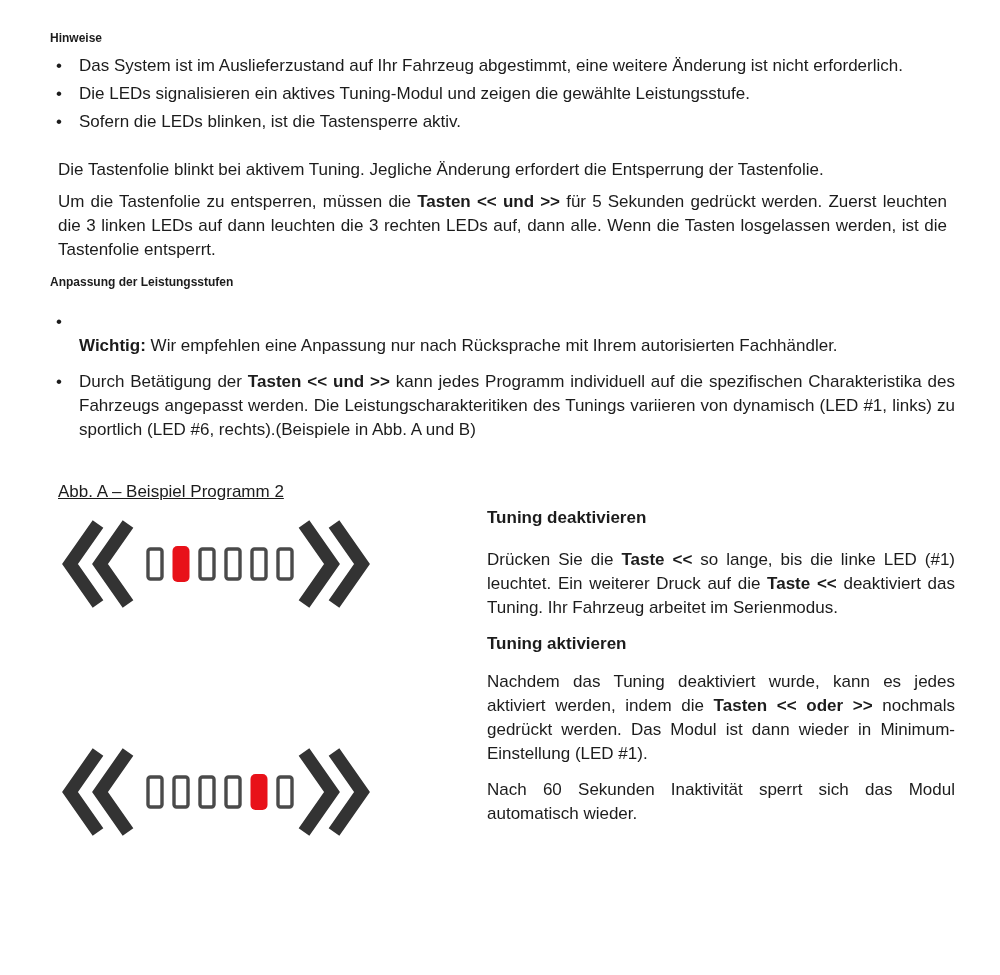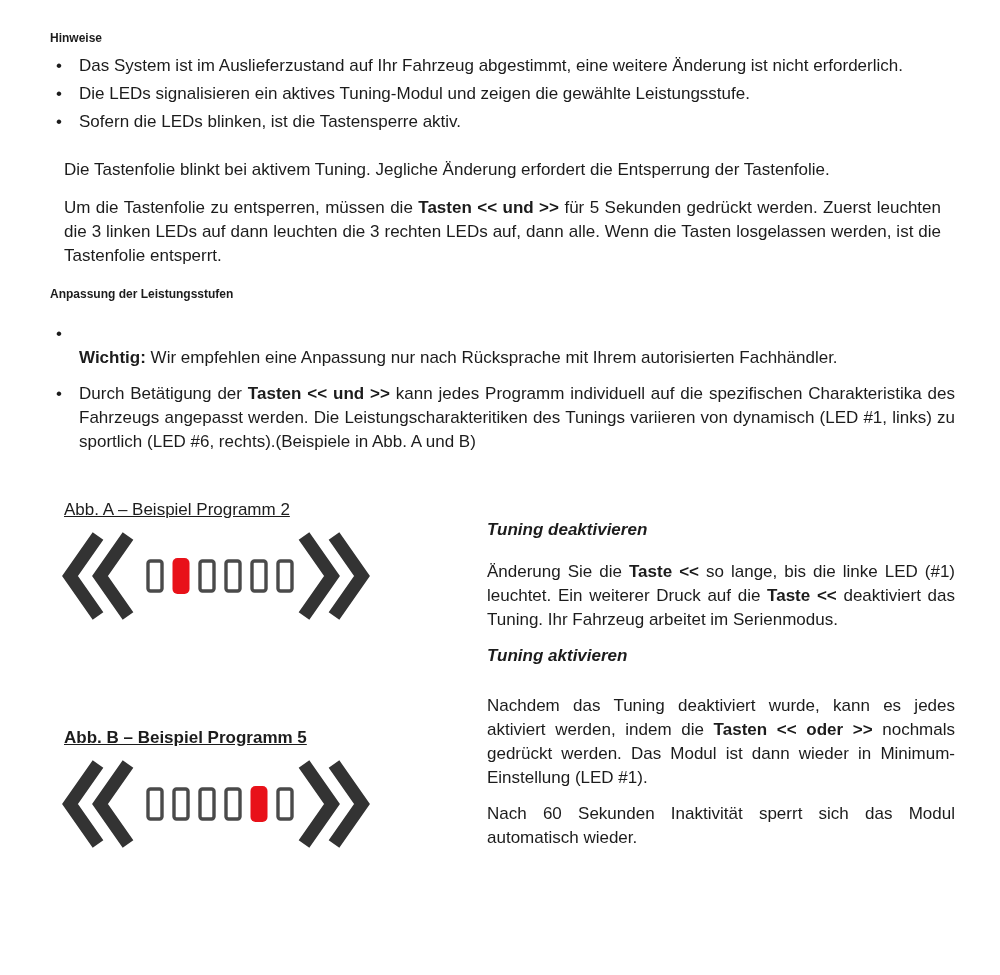--- a/index.html
+++ b/index.html
@@ -15,21 +15,21 @@
     background:#ffffff;
     color:var(--text);
     font-family:"Liberation Sans", sans-serif;
     font-size:17px;
     line-height:24px;
     overflow:hidden;
   }
   h2.sec{font-size:12px;font-weight:700;margin:0;line-height:24px;}
   .b{font-weight:700;}
   .justify{text-align:justify;}
-  p{margin:14px;}
+  p{margin:8px;}
 
   ul.bullets{list-style:none;margin:4px 0 0 0;padding:0;}
   ul.bullets li{display:flex;margin:0 0 4px 0;}
   .marker{flex:0 0 29px;box-sizing:border-box;padding-left:6px;}
   .li-text{flex:1;}
 
   .sec-entsperren{margin-top:22px;}
   .para-block{margin-top:24px;}
   .sec-anpassung{margin-top:34px;}
   ul.bullets.anp{margin-top:16px;}
@@ -38,23 +38,23 @@
   .two-col{position:relative;margin-top:22px;height:423px;}
   .fig-label{position:absolute;left:0;text-decoration:underline;}
   .fig-label.a{top:8px;}
   .fig-label.b{top:236px;}
   .led-svg{position:absolute;left:10px;}
   .led-svg.a{top:54px;}
   .led-svg.b{top:282px;}
   .chev{fill:none;stroke:var(--chev);stroke-width:13;stroke-linejoin:miter;}
 
   .right-col{position:absolute;left:437px;right:0;top:42px;}
-  .right-col h3{font-size:17px;font-weight:700;margin:0 0 18px 0;line-height:24px;font-style:italic;}
+  .right-col h3{font-size:17px;font-weight:700;margin:0 0 18px 0;line-height:24px;}
   .right-col p{margin:0 0 12px 0;line-height:24px;}
-  .right-col h3.h2nd{margin-top:2px;margin-bottom:26px;}
+  .right-col h3.h2nd{margin-top:2px;margin-bottom:14px;}
 </style>
 </head>
 <body>
 
 <div class="page">
 
   <h2 class="sec">Hinweise</h2>
   <ul class="bullets">
     <li>
       <span class="marker">•</span>
@@ -102,21 +102,20 @@
           <rect x="166" y="31" width="14" height="30" rx="2.5" fill="#ffffff" stroke="#4a4a4a" stroke-width="3.4"></rect>
           <rect x="192" y="31" width="14" height="30" rx="2.5" fill="#ffffff" stroke="#4a4a4a" stroke-width="3.4"></rect>
           <rect x="218" y="31" width="14" height="30" rx="2.5" fill="#ffffff" stroke="#4a4a4a" stroke-width="3.4"></rect>
         </g>
       <g>
         <path class="chev" d="M274,6 L302,46 L274,86"></path>
         <path class="chev" d="M244,6 L272,46 L244,86"></path>
       </g>
     </svg>
 
-    <p class="fig-label b">Abb. B – Beispiel Programm 5</p>
     <svg class="led-svg b" width="312" height="92" viewBox="0 0 312 92">
       <g>
         <path class="chev" d="M38,6 L10,46 L38,86"></path>
         <path class="chev" d="M68,6 L40,46 L68,86"></path>
       </g>
       <g>
           <rect x="88" y="31" width="14" height="30" rx="2.5" fill="#ffffff" stroke="#4a4a4a" stroke-width="3.4"></rect>
           <rect x="114" y="31" width="14" height="30" rx="2.5" fill="#ffffff" stroke="#4a4a4a" stroke-width="3.4"></rect>
           <rect x="140" y="31" width="14" height="30" rx="2.5" fill="#ffffff" stroke="#4a4a4a" stroke-width="3.4"></rect>
           <rect x="166" y="31" width="14" height="30" rx="2.5" fill="#ffffff" stroke="#4a4a4a" stroke-width="3.4"></rect>
@@ -124,21 +123,21 @@
           <rect x="218" y="31" width="14" height="30" rx="2.5" fill="#ffffff" stroke="#4a4a4a" stroke-width="3.4"></rect>
         </g>
       <g>
         <path class="chev" d="M274,6 L302,46 L274,86"></path>
         <path class="chev" d="M244,6 L272,46 L244,86"></path>
       </g>
     </svg>
 
     <div class="right-col">
       <h3>Tuning deaktivieren</h3>
-      <p class="justify"><span>Änderung Sie die </span><span class="b">Taste &lt;&lt;</span><span> so lange, bis die linke LED (#1) leuchtet. Ein weiterer Druck auf die </span><span class="b">Taste &lt;&lt;</span><span> deaktiviert das Tuning. Ihr Fahrzeug arbeitet im Serienmodus.</span></p>
+      <p class="justify"><span>Drücken Sie die </span><span class="b">Taste &lt;&lt;</span><span> so lange, bis die linke LED (#1) leuchtet. Ein weiterer Druck auf die </span><span class="b">Taste &lt;&lt;</span><span> deaktiviert das Tuning. Ihr Fahrzeug arbeitet im Serienmodus.</span></p>
       <h3 class="h2nd">Tuning aktivieren</h3>
       <p class="justify"><span>Nachdem das Tuning deaktiviert wurde, kann es jedes aktiviert werden, indem die </span><span class="b">Tasten &lt;&lt; oder &gt;&gt;</span><span> nochmals gedrückt werden. Das Modul ist dann wieder in Minimum-Einstellung (LED #1).</span></p>
       <p class="justify"><span>Nach 60 Sekunden Inaktivität sperrt sich das Modul automatisch wieder.</span></p>
     </div>
 
   </div>
 
 </div>
 
 </body></html>

